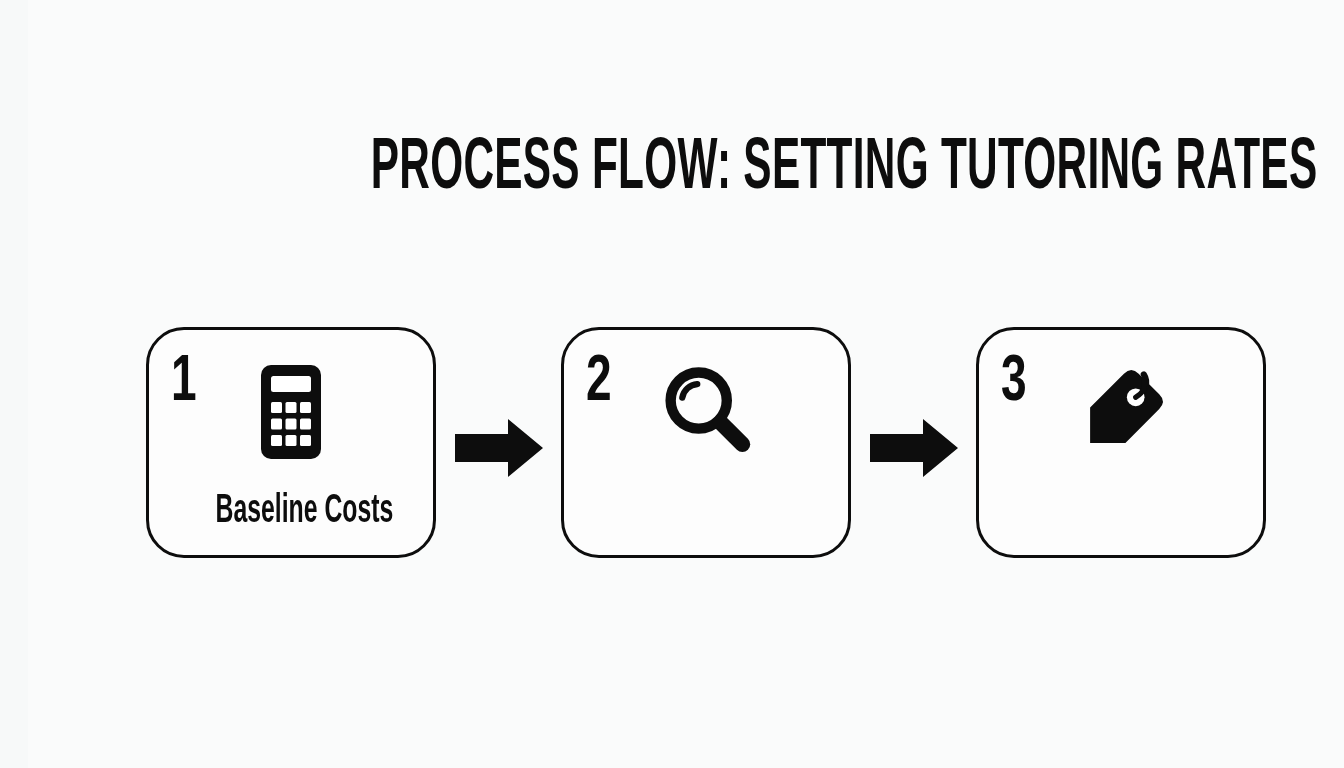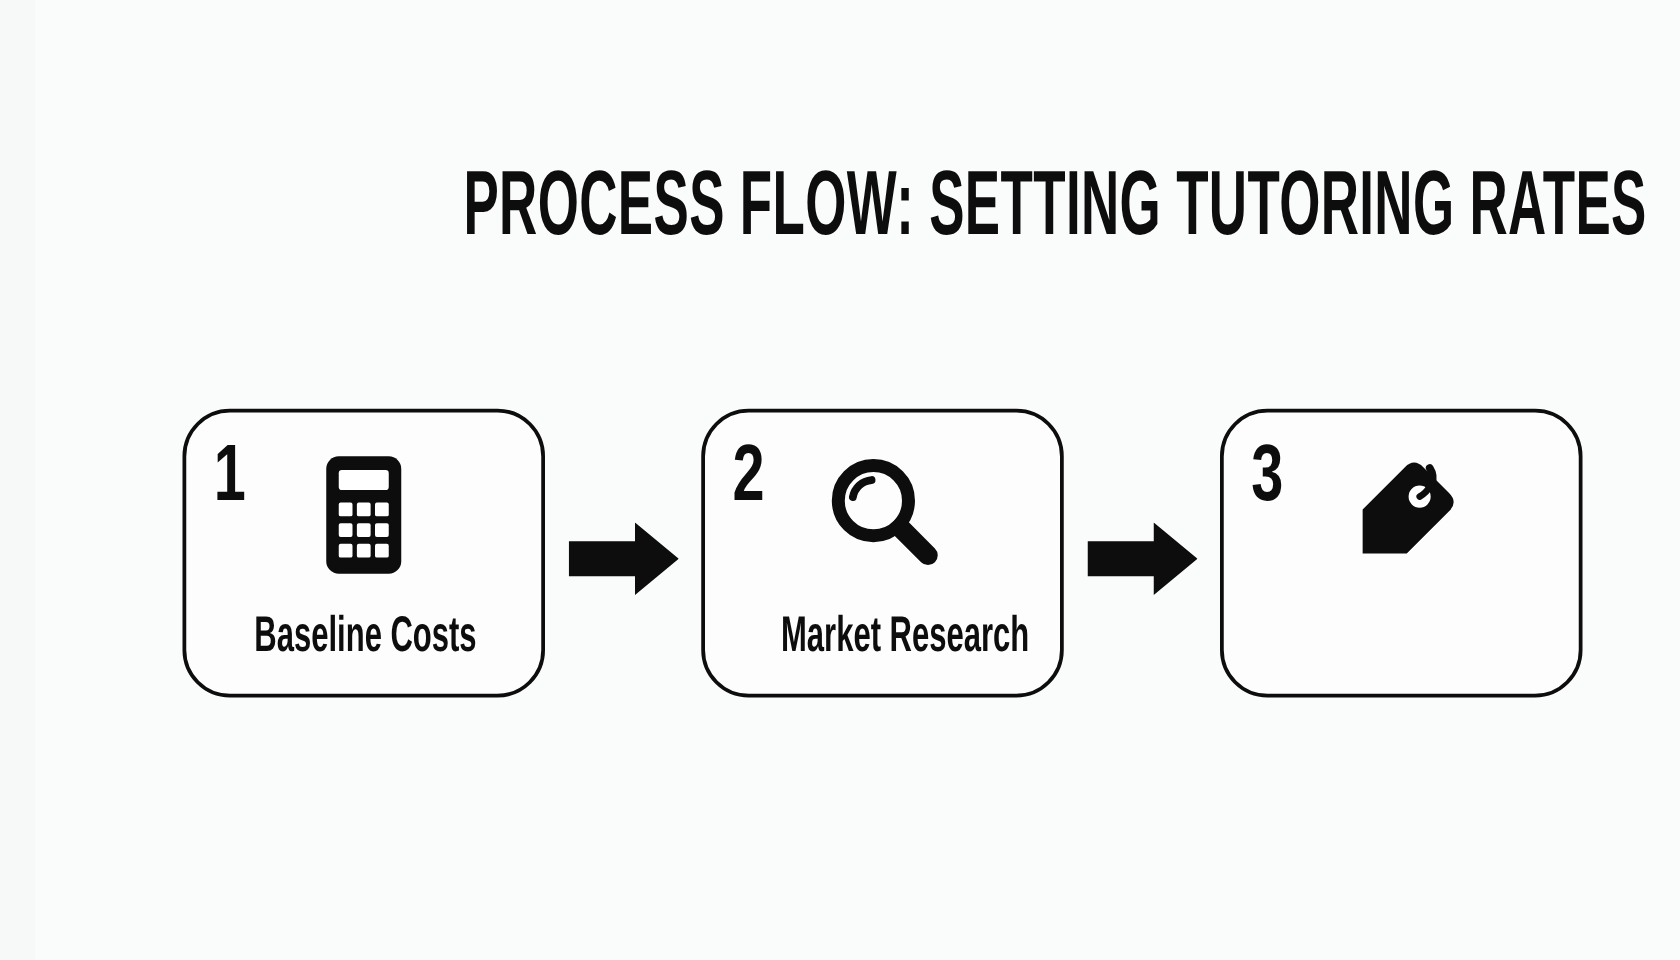--- a/index.html
+++ b/index.html
@@ -75,21 +75,21 @@
     width: 104px;
     height: 104px;
     display: flex;
     align-items: center;
     justify-content: center;
   }
   .icon-wrap svg { display: block; }
   .step-label {
     position: absolute;
     top: 158px;
-    left: 0;
+    left: 12px;
     width: 100%;
     text-align: right;
     font-size: 40px;
     font-weight: bold;
     line-height: 1;
     white-space: nowrap;
   }
   .step-label .label-text {
     display: inline-block;
     transform: scaleX(0.62);
@@ -147,21 +147,20 @@
 
     <div class="step-card">
       <div class="step-number"><span class="num-text">2</span></div>
       <div class="icon-wrap">
         <svg viewBox="0 0 100 100" width="104" height="104" aria-hidden="true">
           <circle cx="43" cy="39" r="27" fill="none" stroke="#0d0d0d" stroke-width="10"></circle>
           <path d="M27.2 36.2 A16 16 0 0 1 41.6 23.1" fill="none" stroke="#0d0d0d" stroke-width="6" stroke-linecap="round"></path>
           <line x1="64" y1="60" x2="85" y2="81" stroke="#0d0d0d" stroke-width="15" stroke-linecap="round"></line>
         </svg>
       </div>
-      <div class="step-label"><span class="label-text">Market Research</span></div>
     </div>
 
     <div class="arrow-cell">
       <span>
         <svg viewBox="0 0 88 58" width="88" height="58" aria-hidden="true">
           <polygon points="0,15 53,15 53,0 88,29 53,58 53,43 0,43" fill="#0d0d0d"></polygon>
         </svg>
       </span>
     </div>
 

